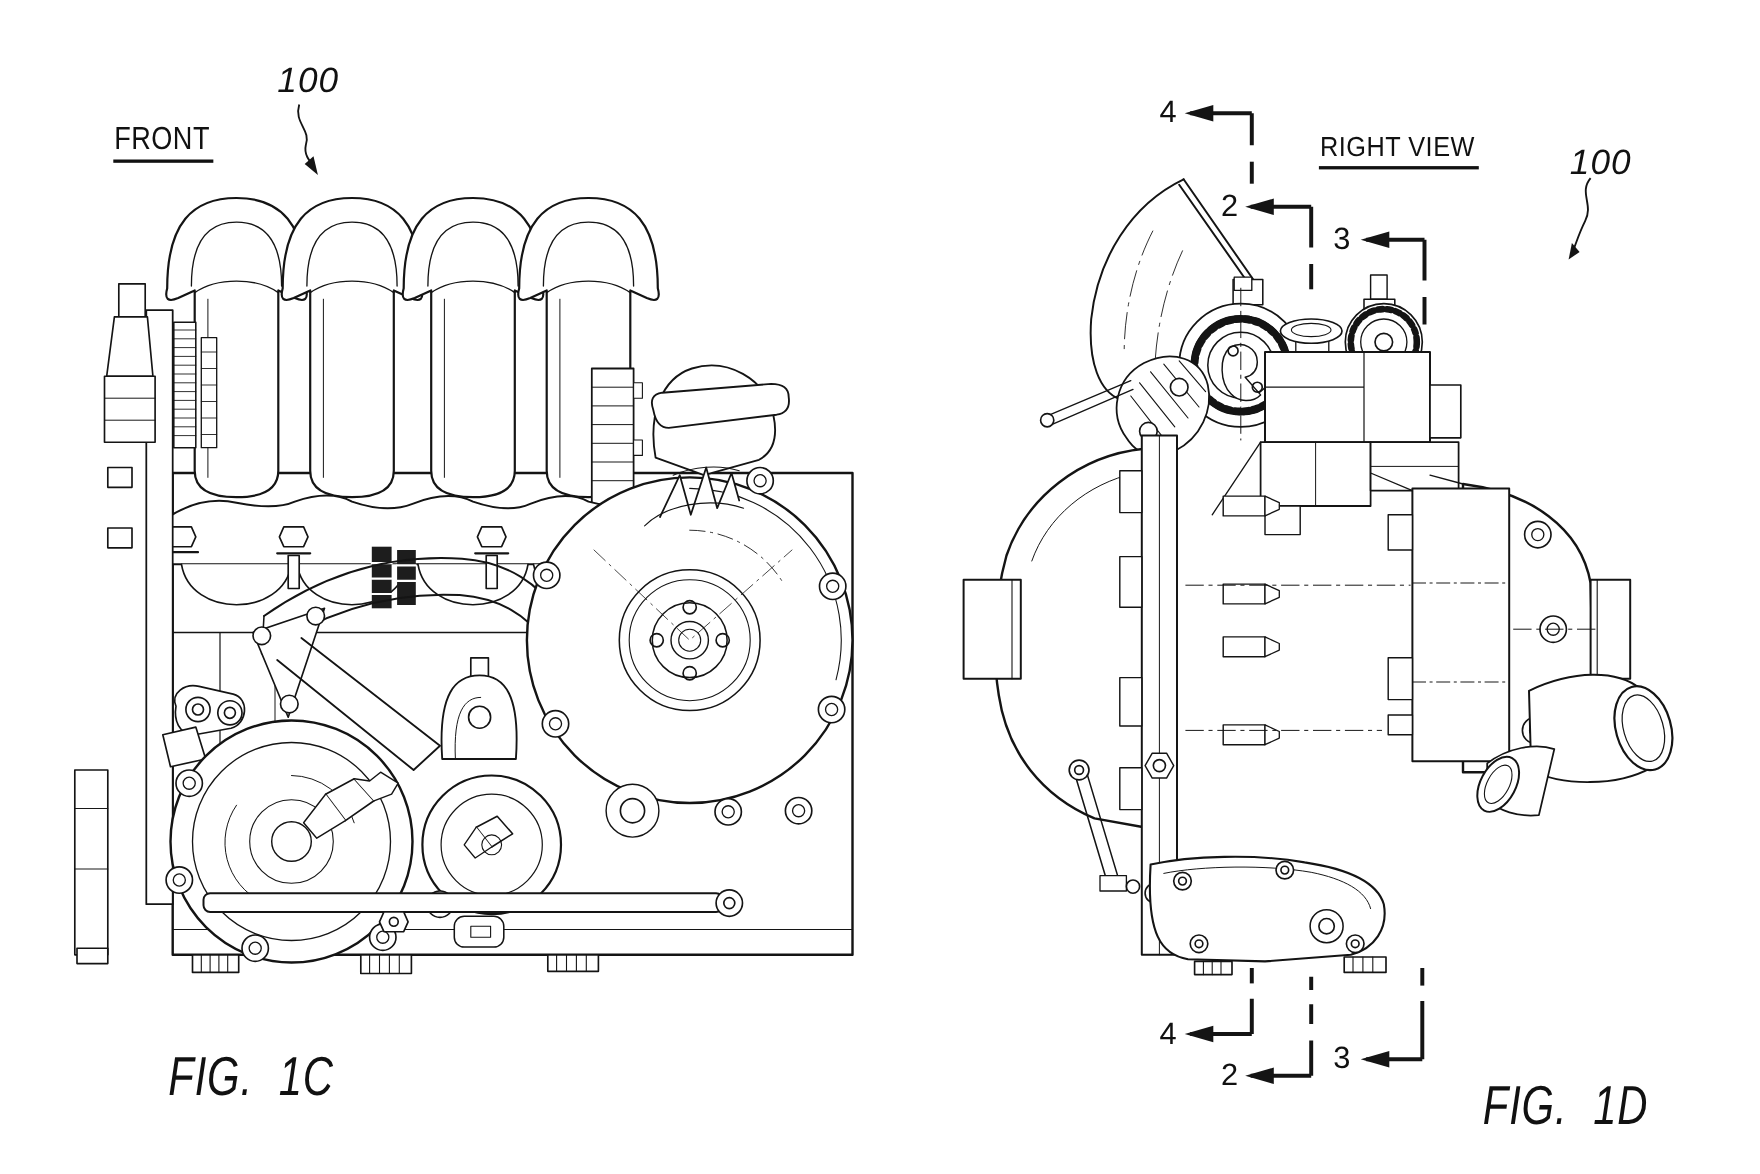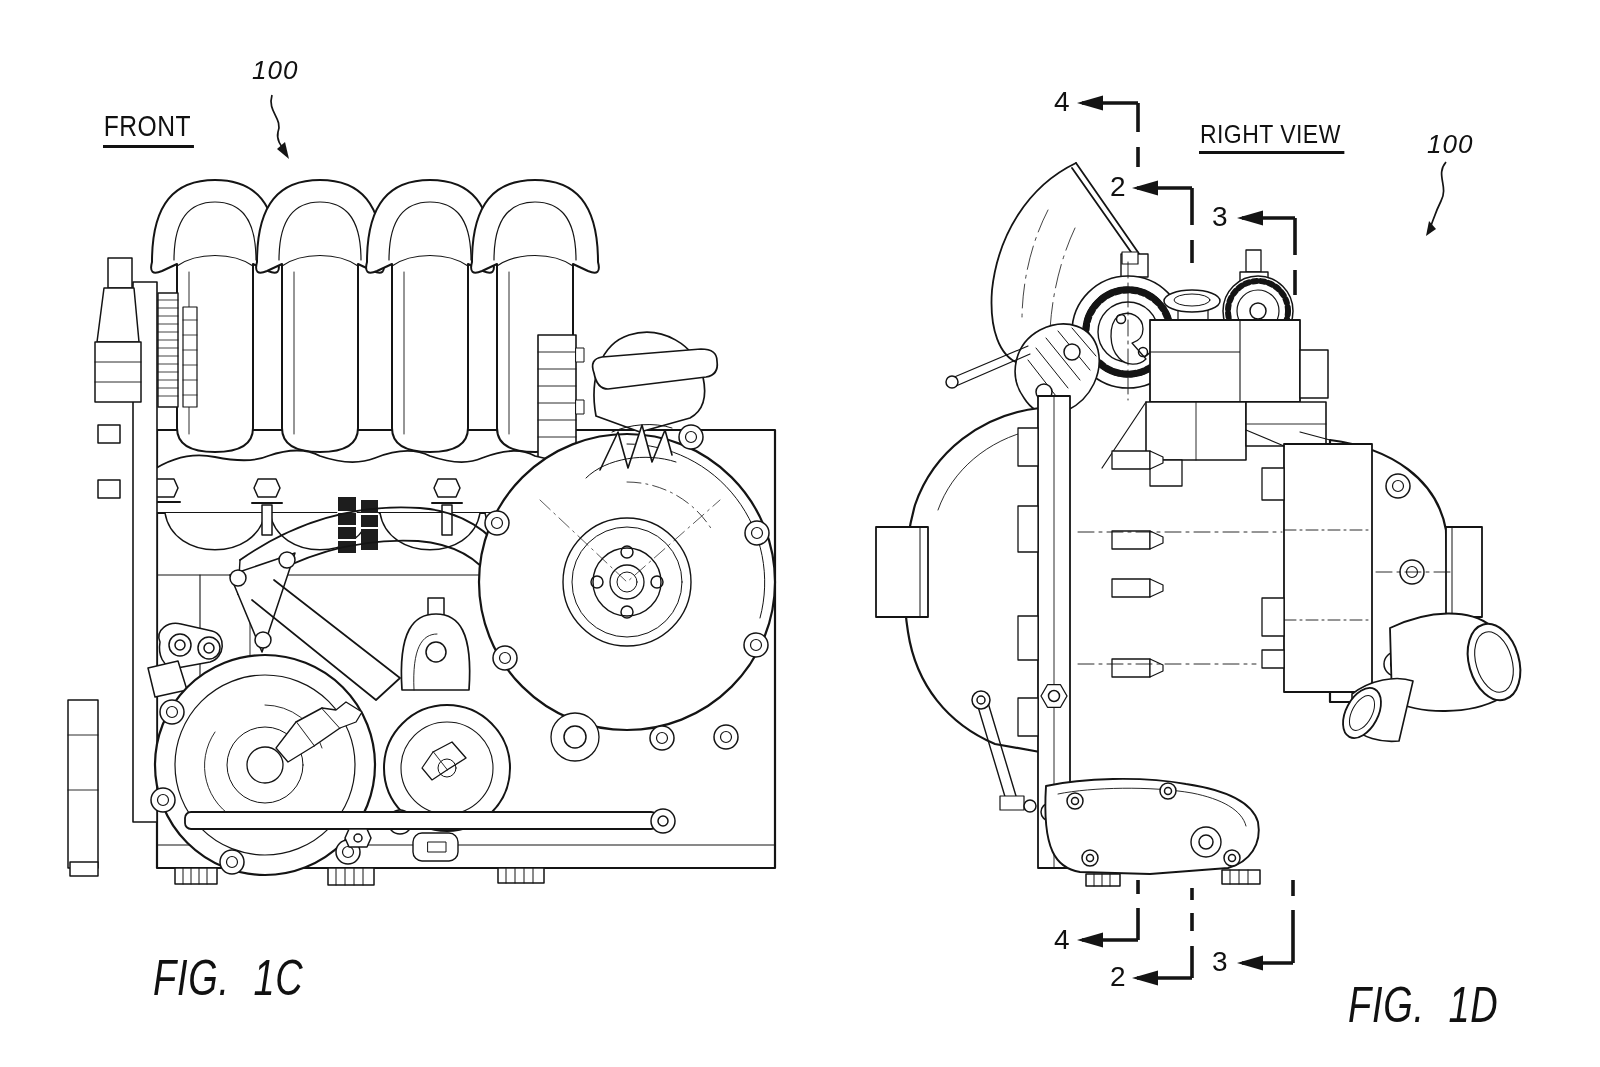--- a/index.html
+++ b/index.html
@@ -7,21 +7,21 @@
     position:relative;width:1600px;height:1067px;background:#ffffff;overflow:hidden;
     font-family:"Liberation Sans",sans-serif;color:#111;
   }
   .canvas svg{position:absolute;left:0;top:0;}
   .label{position:absolute;line-height:1;white-space:nowrap;color:#111;}
   .view-label{
     font-size:29px;letter-spacing:.5px;border-bottom:3px solid #111;
     padding:0 4px 4px 1px;transform:scaleX(.85);transform-origin:left top;
   }
   .view-label.right{font-size:25px;transform:scaleX(.92);}
-  .ref-num{font-size:26px;font-style:italic;letter-spacing:1px;}
+  .ref-num{font-size:32px;font-style:italic;letter-spacing:1px;}
   .fig-caption{
     font-size:50px;font-style:italic;letter-spacing:1px;word-spacing:16px;
     transform:scaleX(.76);transform-origin:left top;
   }
   .section-num{font-size:28px;}
 </style>
 </head>
 <body>
 
 <div class="canvas">

